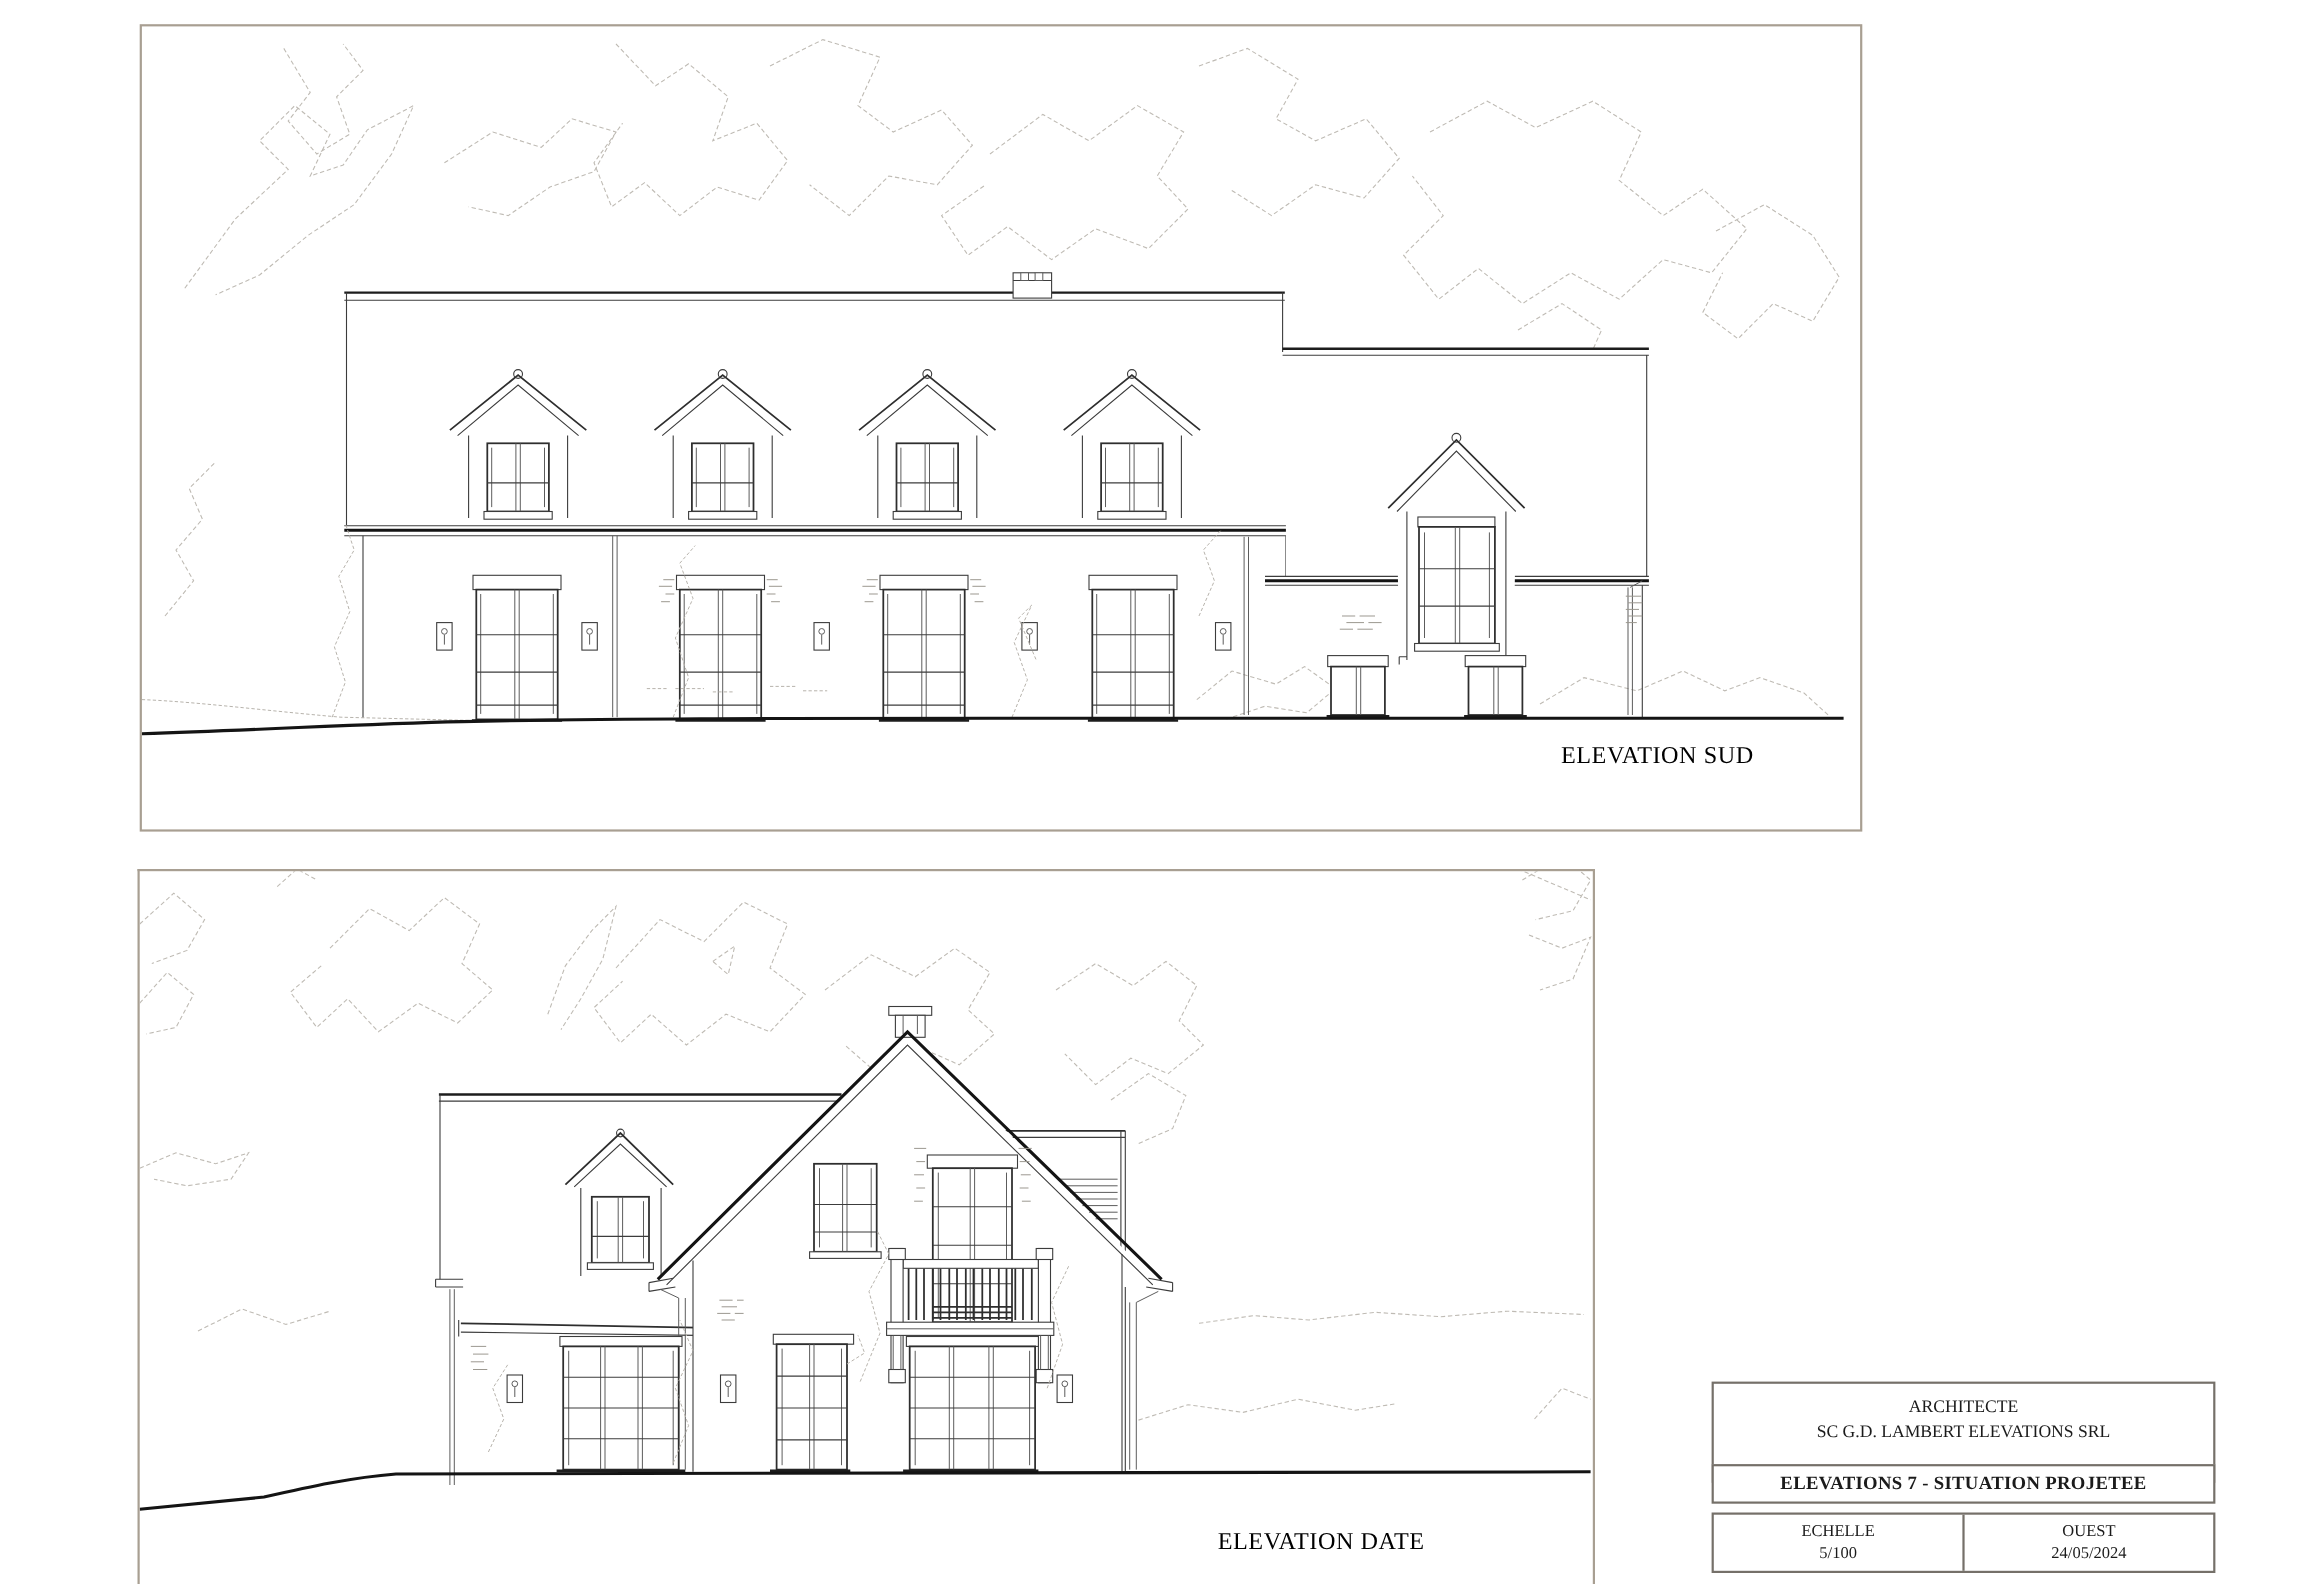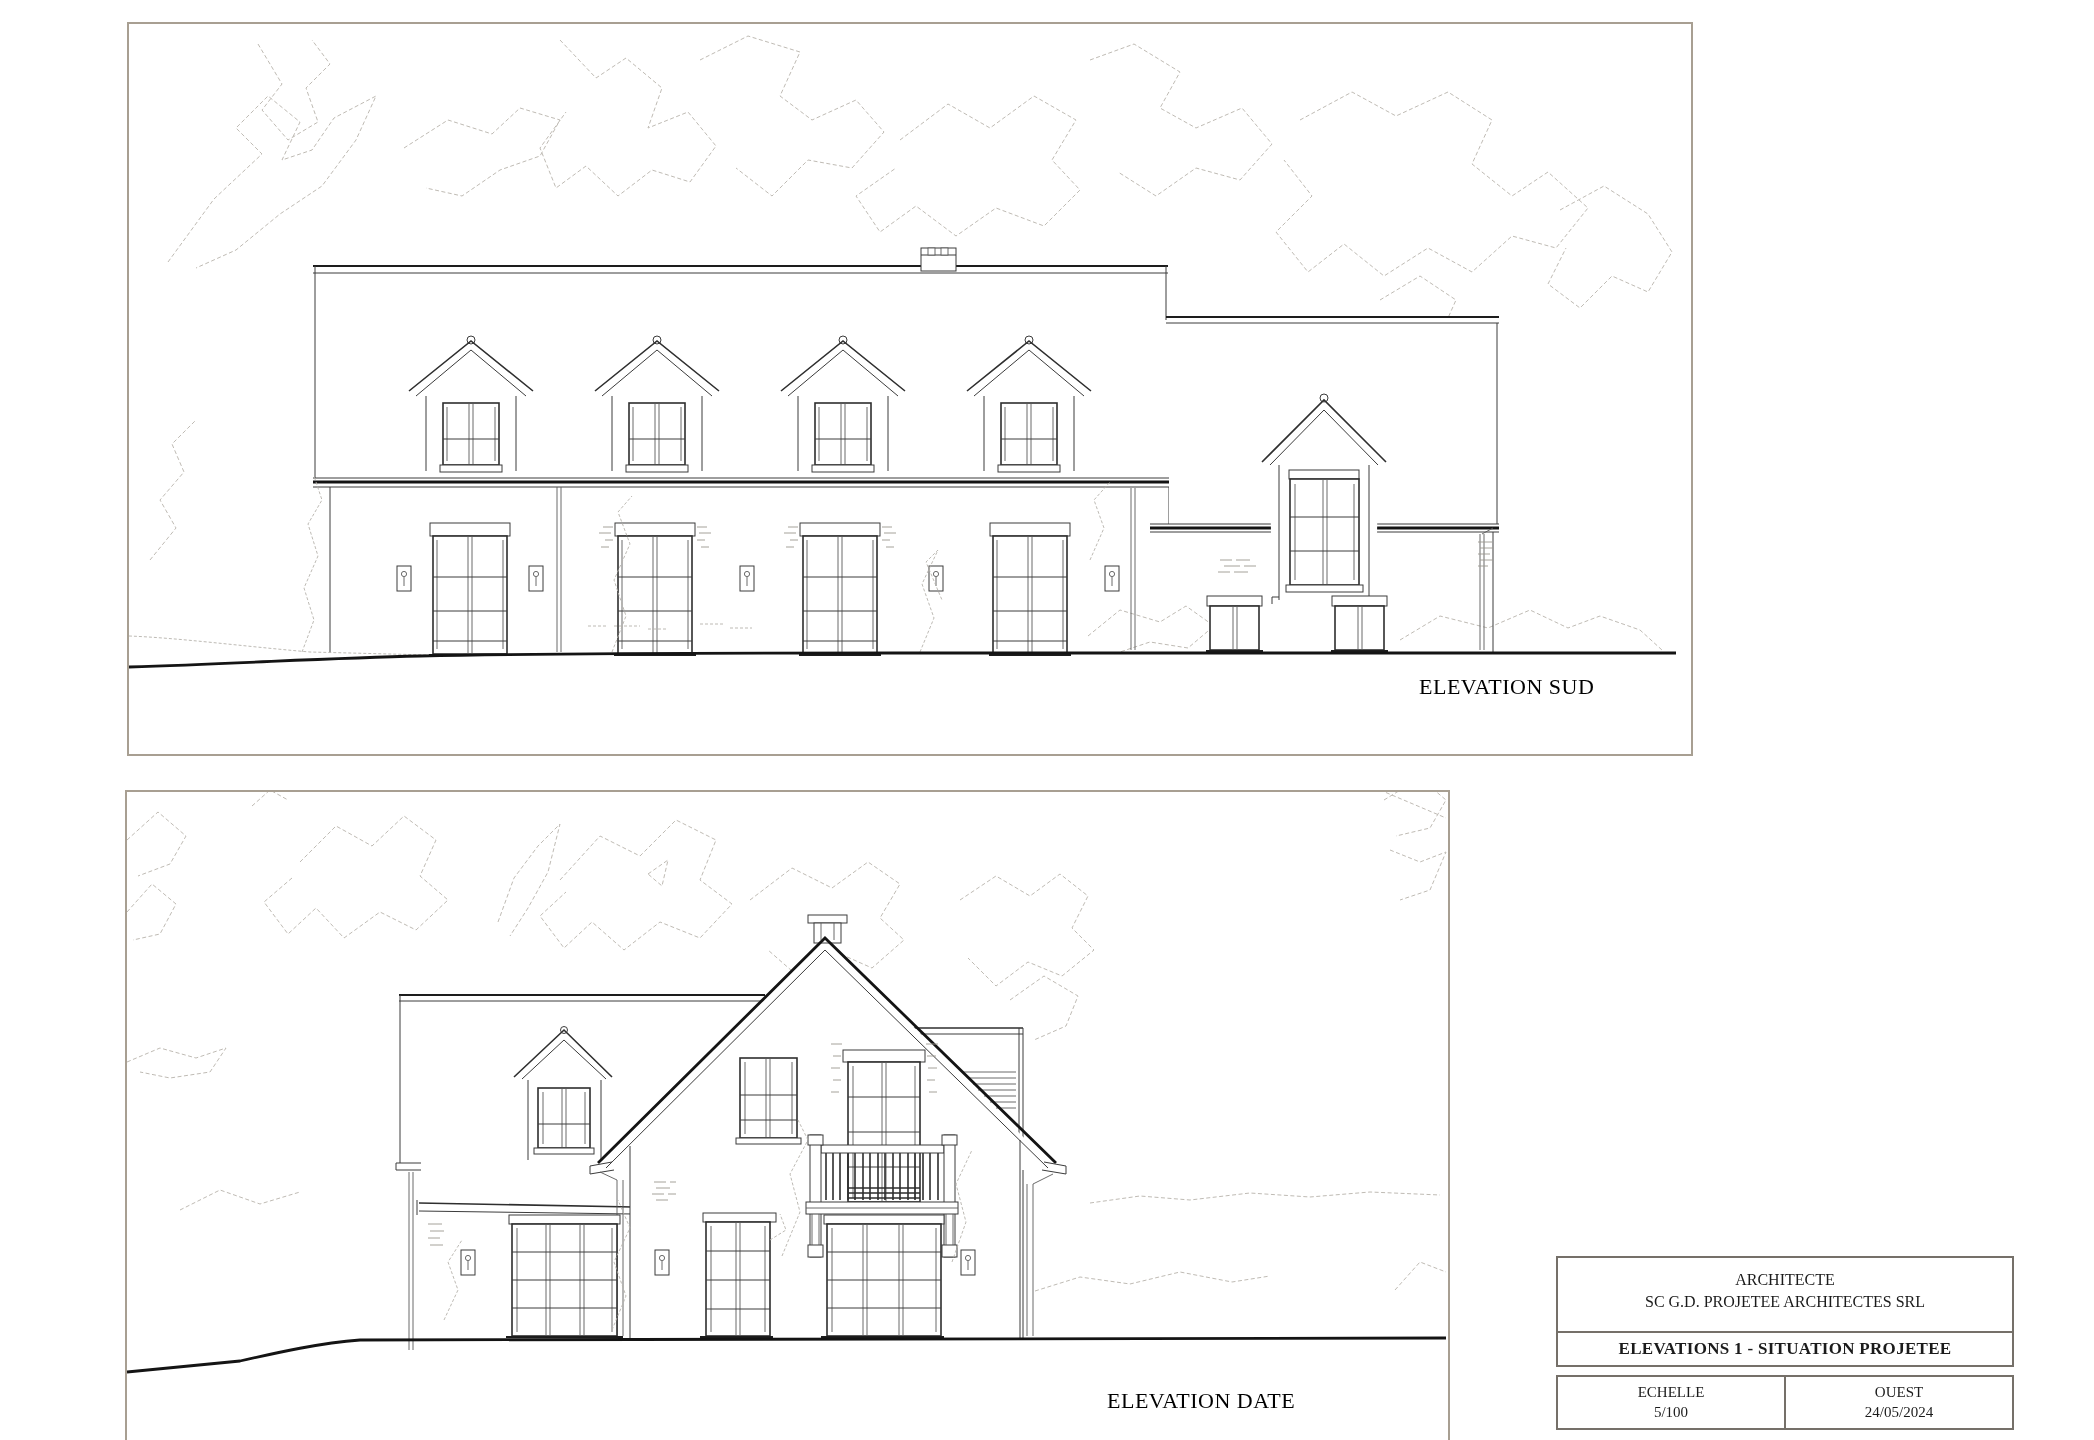--- a/index.html
+++ b/index.html
@@ -347,25 +347,25 @@
 
       <path class="s3" d="M127,1372 L240,1361 C280,1352 320,1343 360,1340 L1446,1338"></path>
     </svg>
   </div>
 
   <div class="drawing-label" id="label-south">ELEVATION SUD</div>
   <div class="drawing-label" id="label-west">ELEVATION DATE</div>
 
   <div class="tb-box" id="tb-architect">
     <div class="l1">ARCHITECTE</div>
-    <div class="l2">SC G.D. PROJETEE ARCHITECTES SRL</div>
+    <div class="l2">SC G.D. LAMBERT ELEVATIONS SRL</div>
   </div>
 
   <div class="tb-box" id="tb-title">
-    <div class="t">ELEVATIONS 1 - SITUATION PROJETEE</div>
+    <div class="t">ELEVATIONS 7 - SITUATION PROJETEE</div>
   </div>
 
   <div class="tb-box" id="tb-meta">
     <div class="tb-cell left">
       <div class="lab">ECHELLE</div>
       <div class="val">5/100</div>
     </div>
     <div class="tb-cell">
       <div class="lab">OUEST</div>
       <div class="val">24/05/2024</div>

